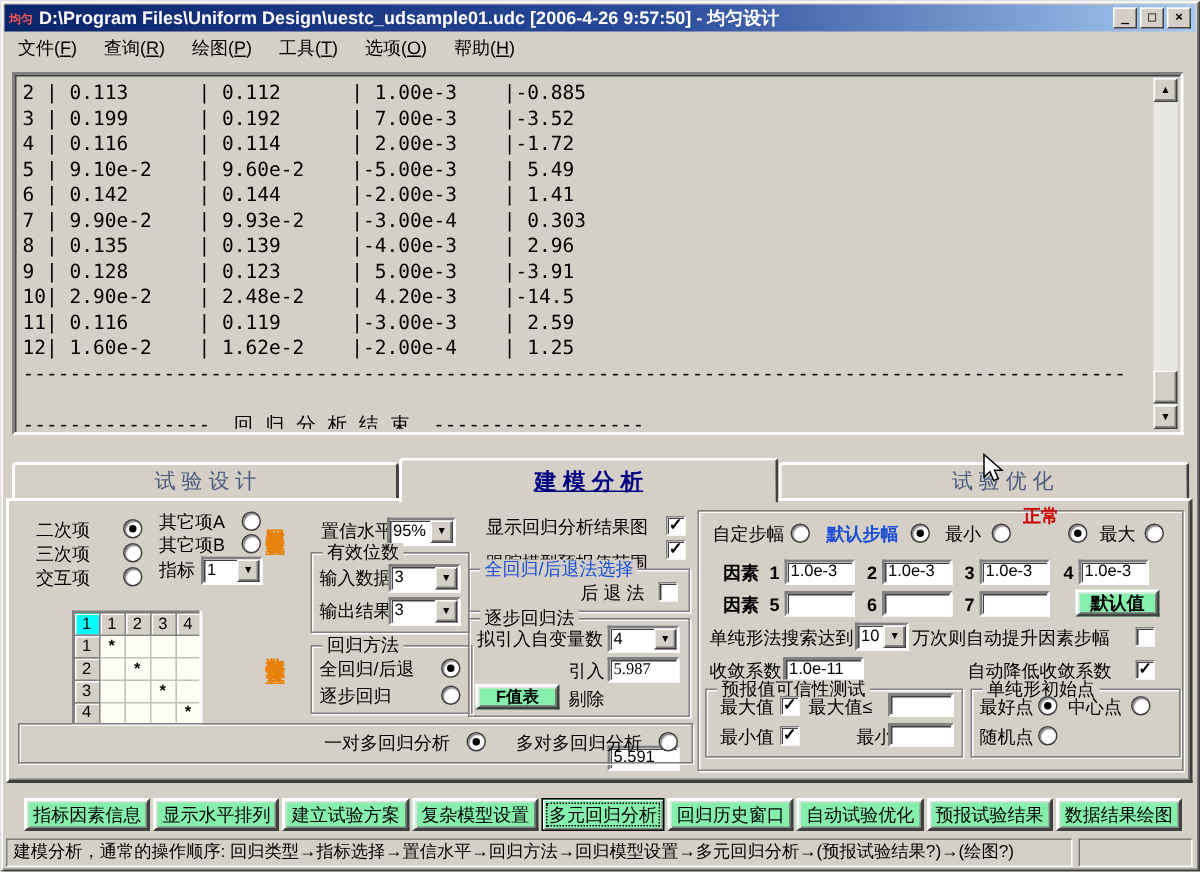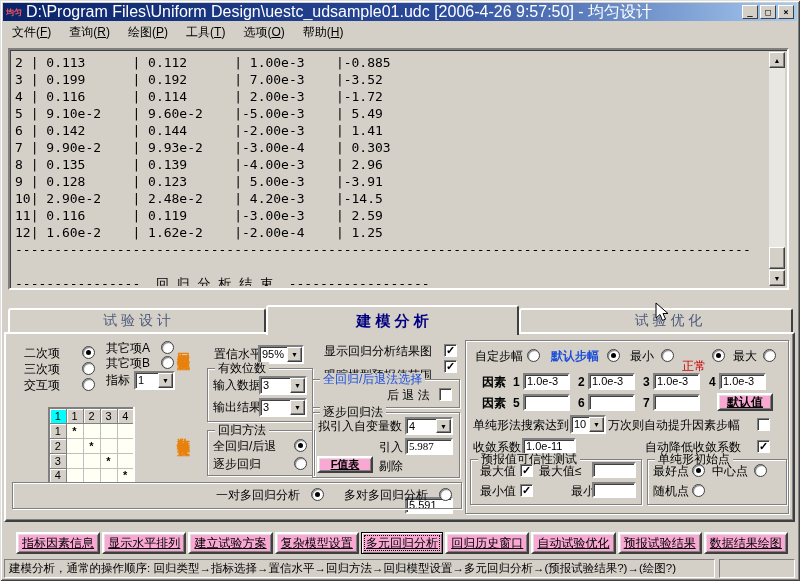--- a/index.html
+++ b/index.html
@@ -13,21 +13,21 @@
     box-shadow: inset 1px 1px 0 #dfdfdf, inset -1px -1px 0 #404040,
                 inset 2px 2px 0 #ffffff, inset -2px -2px 0 #808080; }
   .label { position:absolute; white-space:nowrap; line-height:13px; }
 
   
   .titlebar { position:absolute; left:3px; top:3px; width:794px; height:18px;
     background:linear-gradient(90deg,#0a246a 0%, #2a4a9a 55%, #a6caf0 100%);
     color:#fff; display:flex; align-items:center; padding:0 3px; }
   .app-icon { width:17px; height:13px; font-size:8px; line-height:13px; color:#ff5a5a;
     font-weight:bold; margin-right:3px; letter-spacing:0; overflow:hidden; }
-  .title-text { flex:1; font-size:16px; font-weight:normal; white-space:nowrap; overflow:hidden; }
+  .title-text { flex:1; font-size:12px; font-weight:bold; white-space:nowrap; overflow:hidden; }
   .win-btn { width:16px; height:14px; margin-left:2px; background:#d4d0c8; color:#000;
     border:1px solid; border-color:#ffffff #404040 #404040 #ffffff;
     font-family:"DejaVu Sans Mono",monospace; font-size:9px; font-weight:bold;
     display:flex; align-items:center; justify-content:center; }
 
   
   .menubar { position:absolute; left:3px; top:22px; width:794px; height:20px;
     display:flex; align-items:center; }
   .menu-item { padding:3px 9px; white-space:nowrap; }
   .menu-item u { text-decoration:underline; }
@@ -45,21 +45,21 @@
     box-shadow: inset -1px -1px 0 #808080;
     font-size:7px; display:flex; align-items:center; justify-content:center; }
   .sb-thumb { position:absolute; left:0; width:16px; height:22px; bottom:17px; background:#d4d0c8;
     border:1px solid; border-color:#ffffff #404040 #404040 #ffffff; box-shadow: inset -1px -1px 0 #808080; }
 
   
   .tab { position:absolute; top:308px; height:24px; background:#d4d0c8;
     border:2px solid; border-color:#ffffff #404040 #404040 #ffffff; border-bottom:none;
     border-radius:3px 3px 0 0; display:flex; align-items:center; justify-content:center;
     font-size:14px; color:#4c5a7c; z-index:1; }
-  .tab.active { top:305px; height:30px; z-index:4; font-weight:bold; color:#000080; font-size:15px; }
+  .tab.active { top:305px; height:30px; z-index:4; font-weight:bold; color:#000080; font-size:15px;text-decoration:underline; }
 
   
   .panel { position:absolute; left:4px; top:332px; width:791px; height:190px; z-index:2;
     background:#d4d0c8; border:2px solid; border-color:#ffffff #404040 #404040 #ffffff;
     box-shadow: inset -1px -1px 0 #808080; }
 
   .groupbox { position:absolute; border:1px solid #808080;
     box-shadow: inset 1px 1px 0 #ffffff, 1px 1px 0 #ffffff; }
   .gb-title { position:absolute; top:-7px; left:7px; background:#d4d0c8; padding:0 3px;
     line-height:12px; white-space:nowrap; }
@@ -91,23 +91,23 @@
 
   .grid-table { position:absolute; border-collapse:collapse;
     border:2px solid; border-color:#808080 #ffffff #ffffff #808080; }
   .grid-table td { width:17px; height:15px; padding:0; text-align:center; font-size:11px;
     border:1px solid #c0c0c0; background:#fffff4; }
   .grid-table td.hd { background:#d4d0c8; border:1px solid #808080;
     box-shadow: inset 1px 1px 0 #ffffff; }
   .grid-table td.corner { background:#00ffff; }
   .grid-table td.star { font-weight:bold; }
 
-  .push-btn { background:#f9a8d4; border:2px solid; border-color:#ffffff #404040 #404040 #ffffff;
+  .push-btn { background:#86efac; border:2px solid; border-color:#ffffff #404040 #404040 #ffffff;
     box-shadow: inset 1px 1px 0 #dfdfdf, inset -1px -1px 0 #808080;
-    display:flex; align-items:center; justify-content:center; white-space:nowrap;text-decoration:underline; }
+    display:flex; align-items:center; justify-content:center; white-space:nowrap; }
 
   .btnbar { position:absolute; left:16px; top:532px; width:772px; height:22px;
     display:flex; gap:2px; }
   .btnbar .push-btn { flex:1; font-size:12px; }
   .btnbar .push-btn.focused { border:1px solid #000; outline:1px dotted #000; outline-offset:-4px;
     box-shadow: inset 1px 1px 0 #ffffff, inset -1px -1px 0 #808080; }
 
   .statusbar { position:absolute; left:4px; top:559px; height:19px; background:#d4d0c8;
     border:1px solid; border-color:#808080 #ffffff #ffffff #808080;
     font-size:11.5px; line-height:16px; padding:0 4px; white-space:nowrap; overflow:hidden; }
@@ -294,21 +294,21 @@
   <span class="radio" style="left:433px; top:154px;"></span>
 
   <div class="groupbox" style="left:459px; top:6px; width:324px; height:174px;"></div>
 
   <span class="label" style="left:469px; top:16px;">自定步幅</span>
   <span class="radio" style="left:521px; top:15px;"></span>
   <span class="label blue" style="left:545px; top:16px; font-weight:bold;">默认步幅</span>
   <span class="radio checked" style="left:601px; top:15px;"></span>
   <span class="label" style="left:624px; top:16px;">最小</span>
   <span class="radio" style="left:655px; top:15px;"></span>
-  <span class="label red" style="left:676px; top:26px; font-weight:normal;">正常</span>
+  <span class="label red" style="left:676px; top:4px; font-weight:bold;">正常</span>
   <span class="radio checked" style="left:706px; top:15px;"></span>
   <span class="label" style="left:727px; top:16px;">最大</span>
   <span class="radio" style="left:757px; top:15px;"></span>
 
   <span class="label" style="left:476px; top:42px; font-weight:bold;">因素</span>
   <span class="label" style="left:507px; top:42px; font-weight:bold;">1</span>
   <span class="tinput" style="left:517px; top:39px; width:47px;">1.0e-3</span>
   <span class="label" style="left:572px; top:42px; font-weight:bold;">2</span>
   <span class="tinput" style="left:582px; top:39px; width:47px;">1.0e-3</span>
   <span class="label" style="left:637px; top:42px; font-weight:bold;">3</span>

